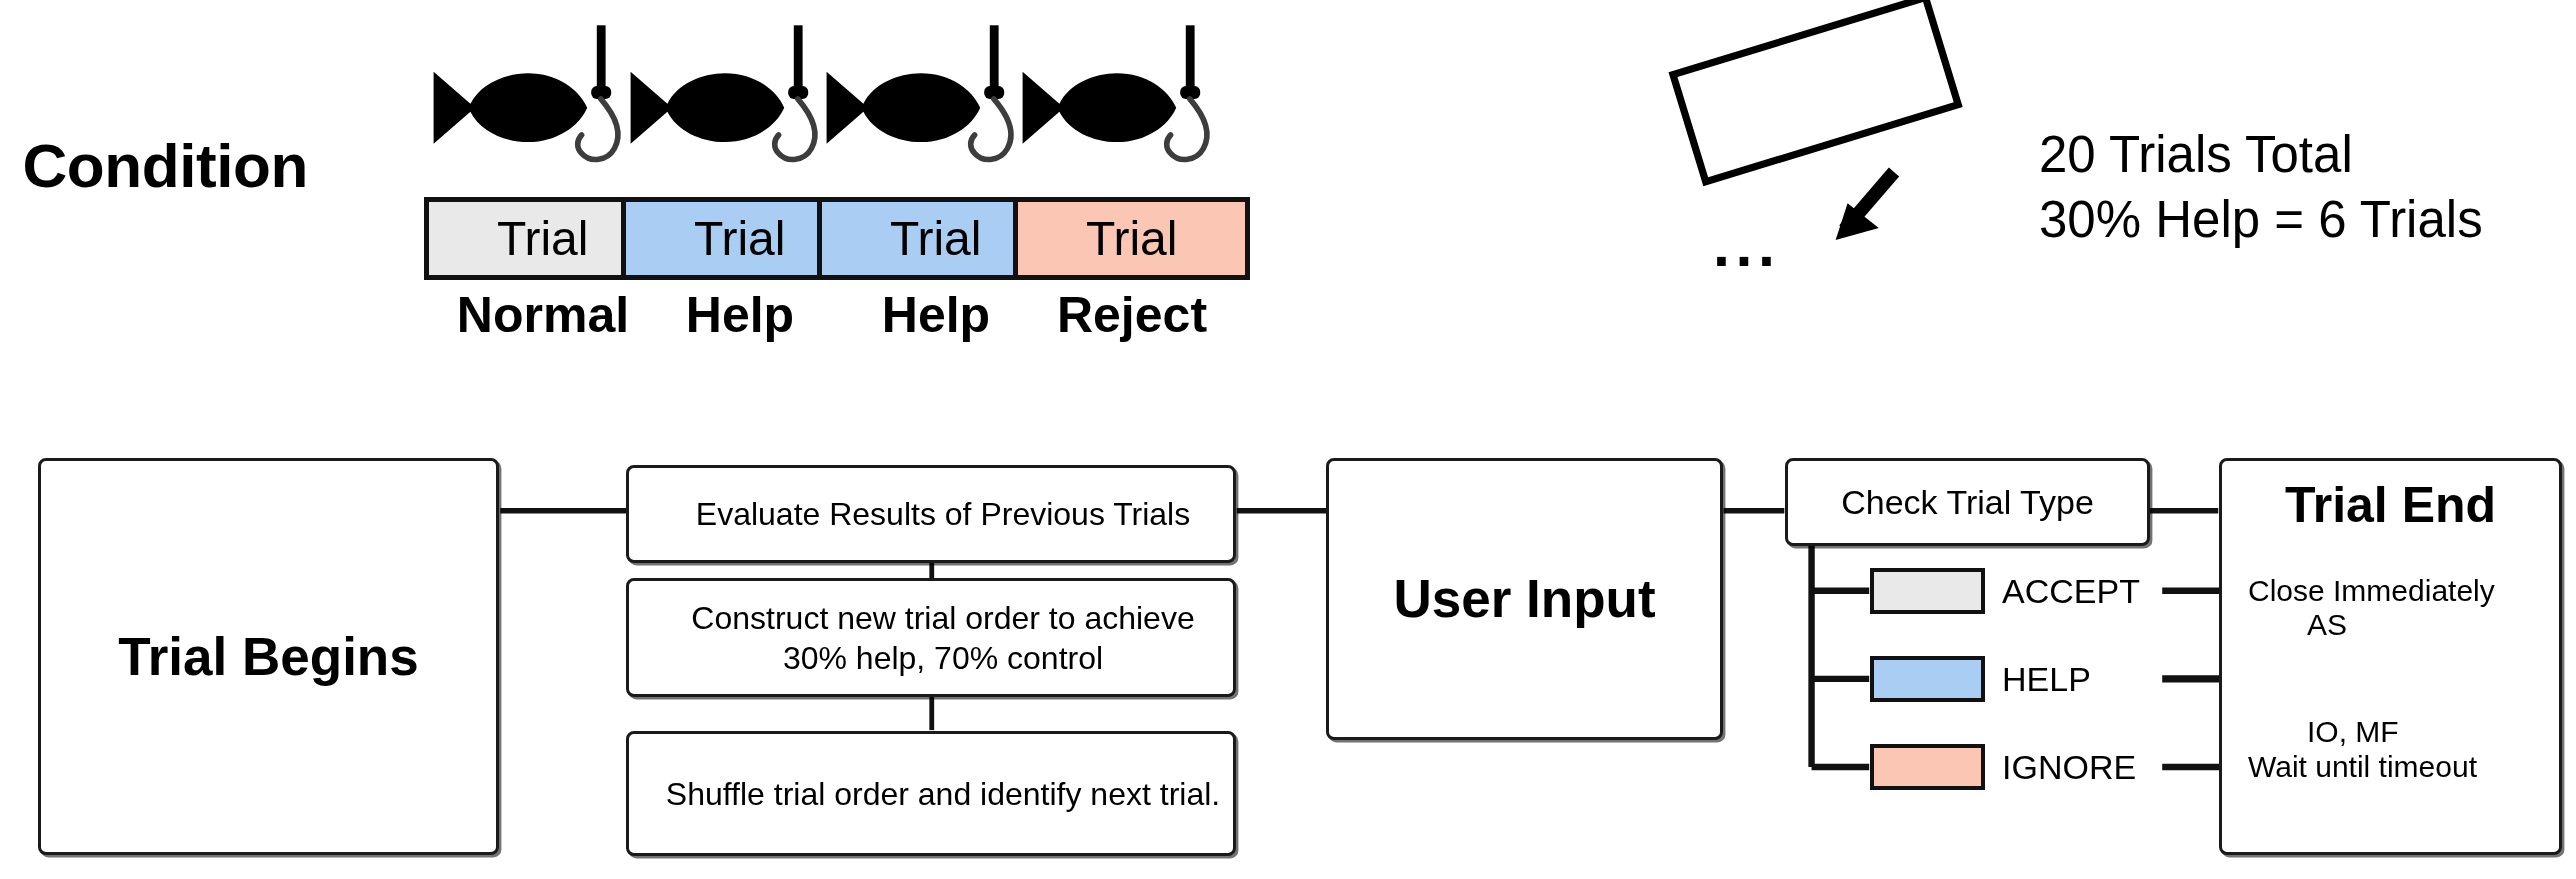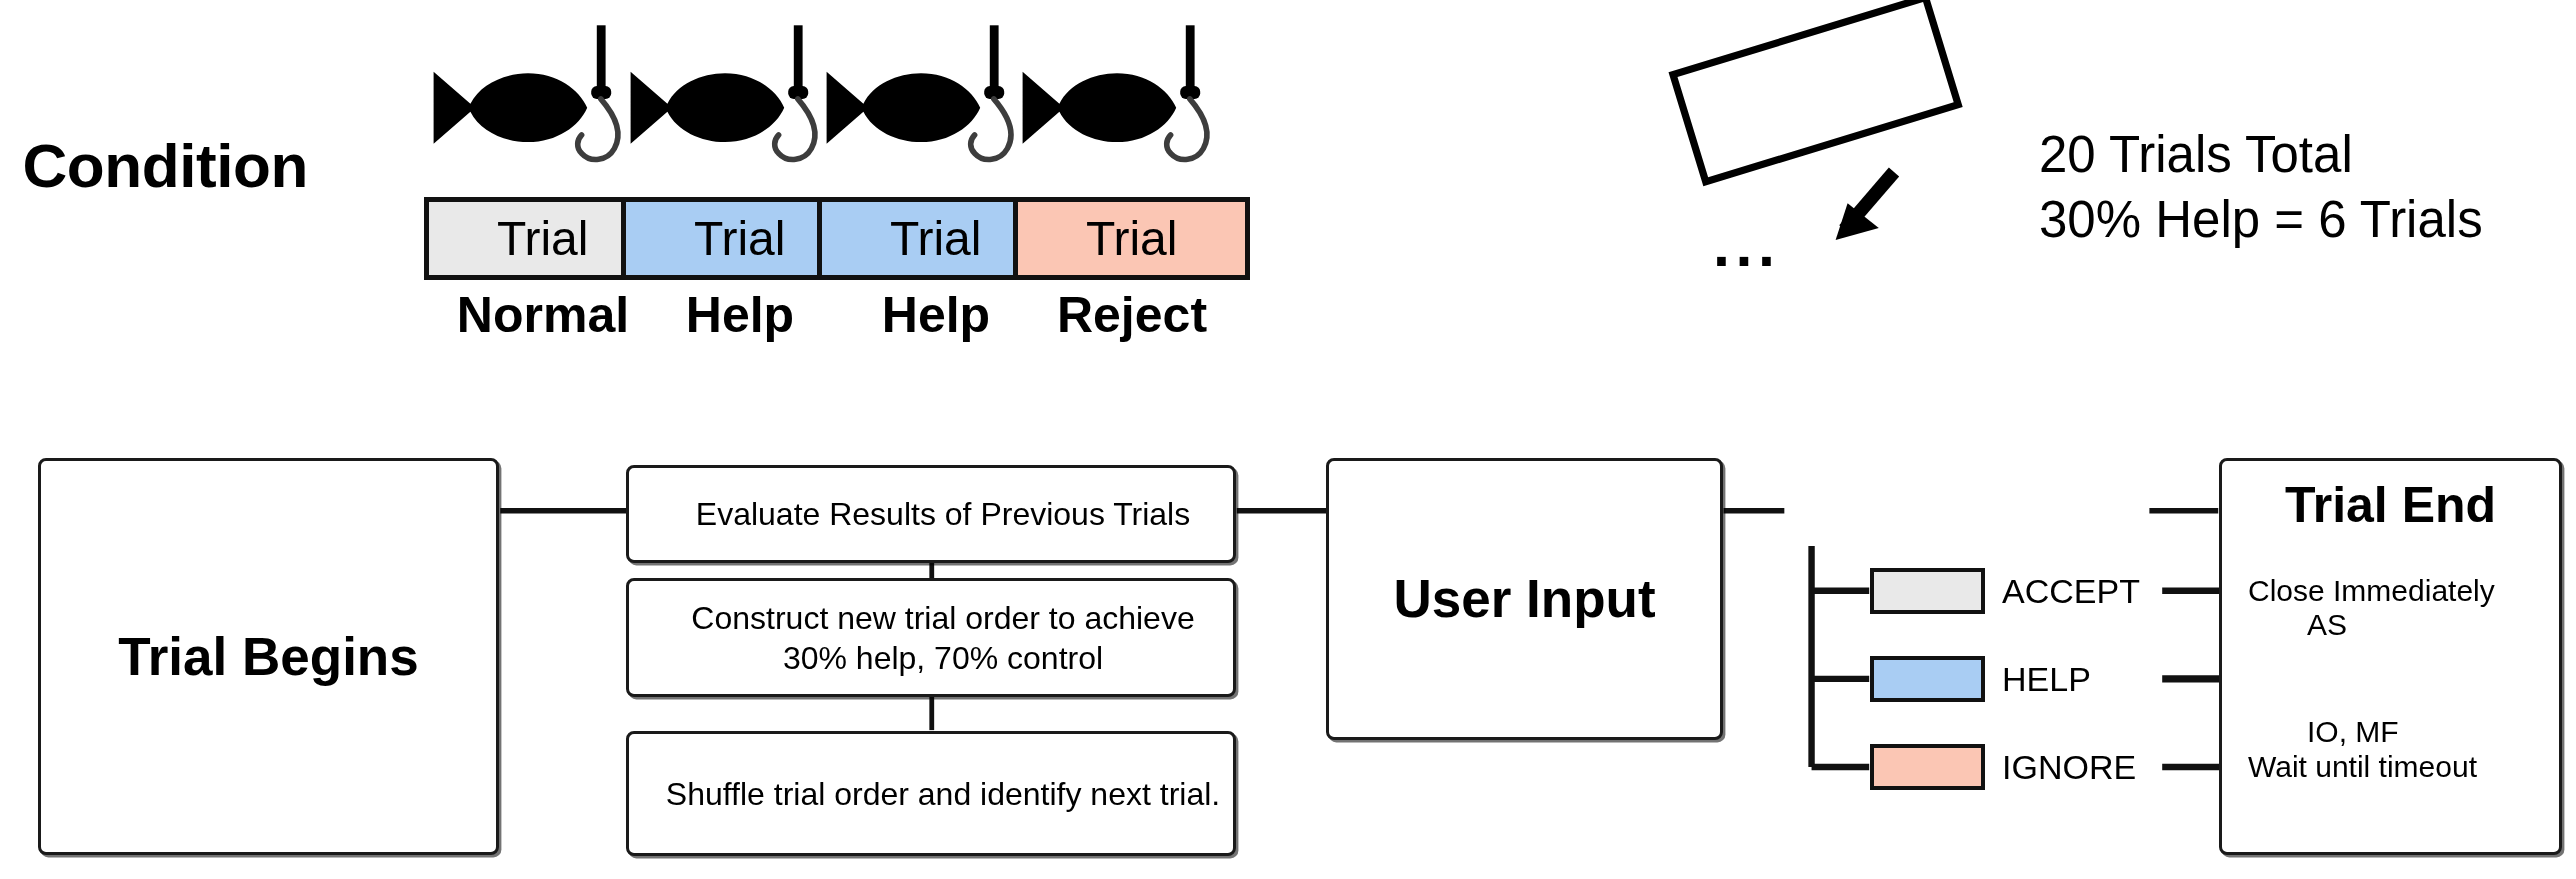--- a/index.html
+++ b/index.html
@@ -283,20 +283,23 @@
   </div>
 
   <div class="fbox" id="box-shuffle">
     <div class="fbox-label mid-label">Shuffle trial order and identify next trial.</div>
   </div>
 
   <div class="fbox" id="box-user-input">
     <div class="fbox-label big-label">User Input</div>
   </div>
 
+  <div class="fbox" id="box-check-type">
+    <div class="fbox-label sm-label" style="font-size:34px;">Check Trial Type</div>
+  </div>
 
   <div class="swatch sw-accept" style="left:1870px; top:568px;"></div>
   <div class="swatch-text" style="left:2002px; top:574px;">ACCEPT</div>
 
   <div class="swatch sw-help" style="left:1870px; top:656px;"></div>
   <div class="swatch-text" style="left:2002px; top:662px;">HELP</div>
 
   <div class="swatch sw-ignore" style="left:1870px; top:744px;"></div>
   <div class="swatch-text" style="left:2002px; top:750px;">IGNORE</div>
 

